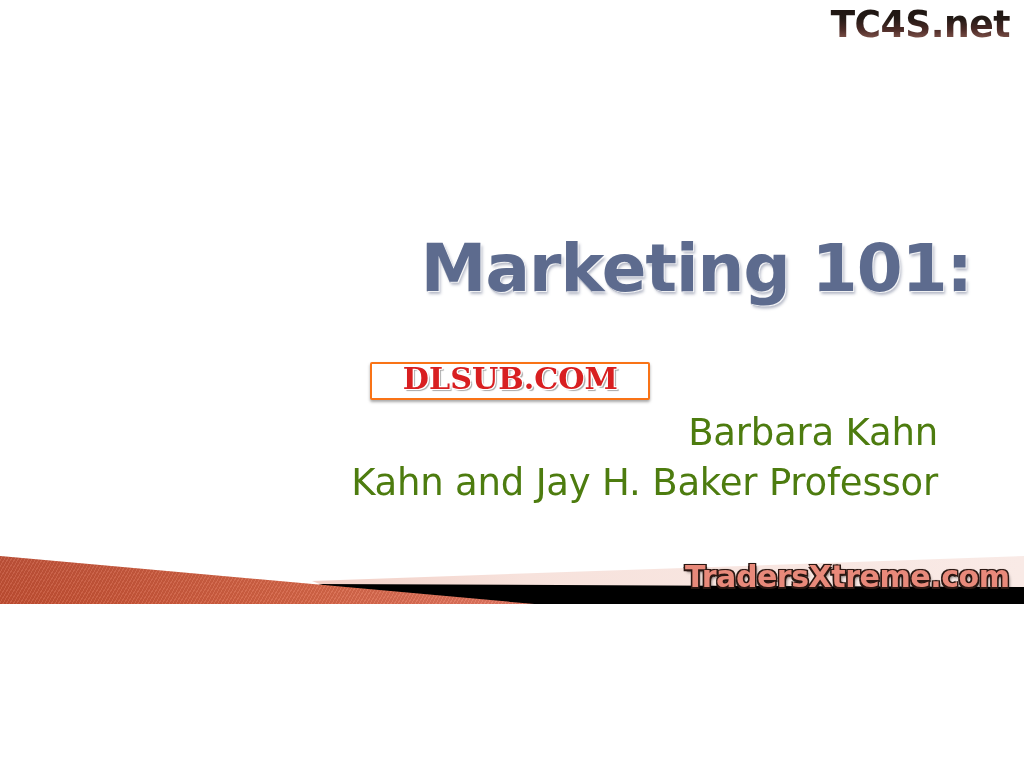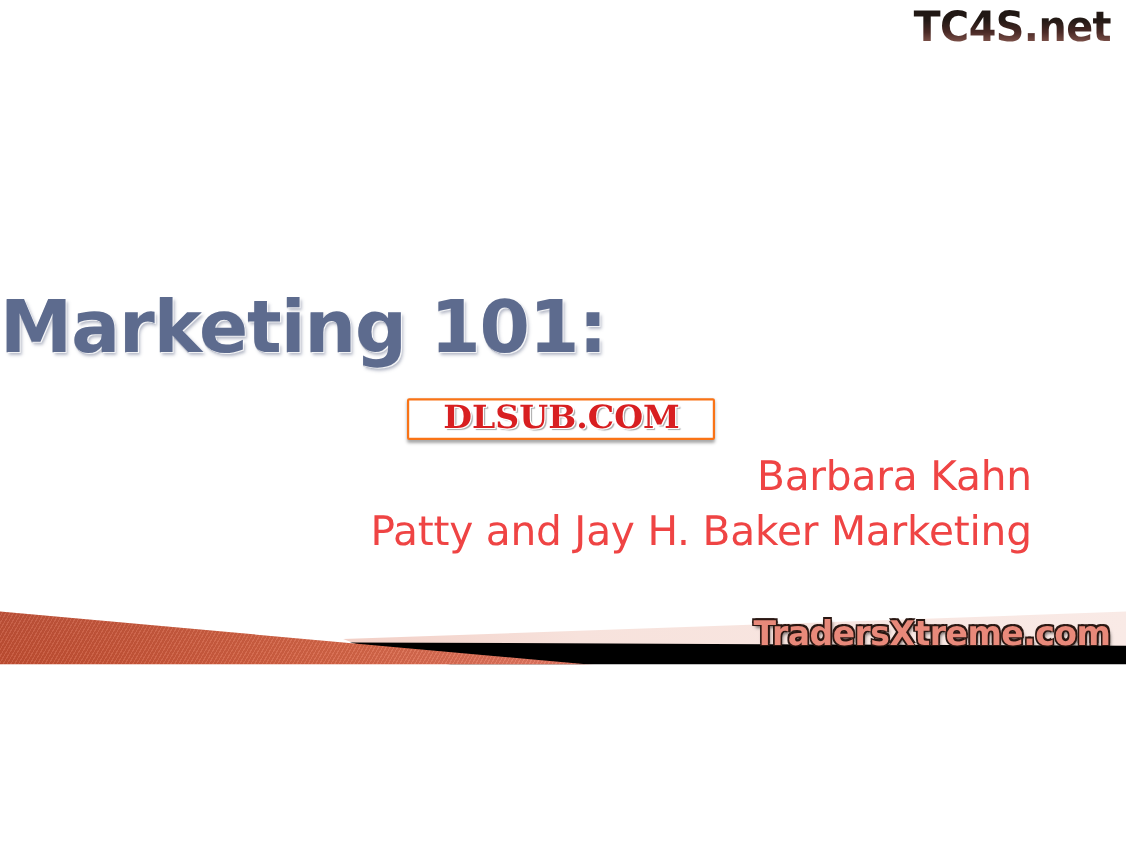--- a/index.html
+++ b/index.html
@@ -34,23 +34,22 @@
     transform: scaleX(0.95);
     transform-origin: right top;
   }
 
   
   #title-block {
     position: absolute;
     left: 0;
     right: 52px;
     top: 226px;
-    text-align: left;
+    text-align: right;
     pointer-events: none;
-    margin-top: 29px;
   }
   .title-line {
     font-family: "DejaVu Sans", sans-serif;
     font-weight: bold;
     font-size: 66px;
     line-height: 86px;
     color: #5d6b8e;
     letter-spacing: -1px;
     text-shadow:
       1px 1px 0 rgba(255,255,255,0.85),
@@ -100,21 +99,21 @@
     left: 0;
     right: 86px;
     top: 408px;
     text-align: right;
     pointer-events: none;
   }
   .subtitle-line {
     font-family: "DejaVu Sans", sans-serif;
     font-size: 37px;
     line-height: 50px;
-    color: #ef4444;
+    color: #4d7c0f;
     letter-spacing: -0.2px;
     white-space: nowrap;
   }
 
   
   #bottom-art {
     position: absolute;
     left: 0;
     top: 0;
     width: 1024px;
@@ -210,18 +209,18 @@
   <div id="title-block">
     <div class="title-line" id="title-line-1">Marketing 101:</div>
   </div>
 
   <div id="dlsub-watermark">
     <span class="wm-text">DLSUB.COM</span>
   </div>
 
   <div id="subtitle-block">
     <div class="subtitle-line">Barbara Kahn</div>
-    <div class="subtitle-line">Patty and Jay H. Baker Marketing</div>
+    <div class="subtitle-line">Kahn and Jay H. Baker Professor</div>
   </div>
 
   <div id="traders-watermark">TradersXtreme.com</div>
 
 </div>
 
 </body></html>

